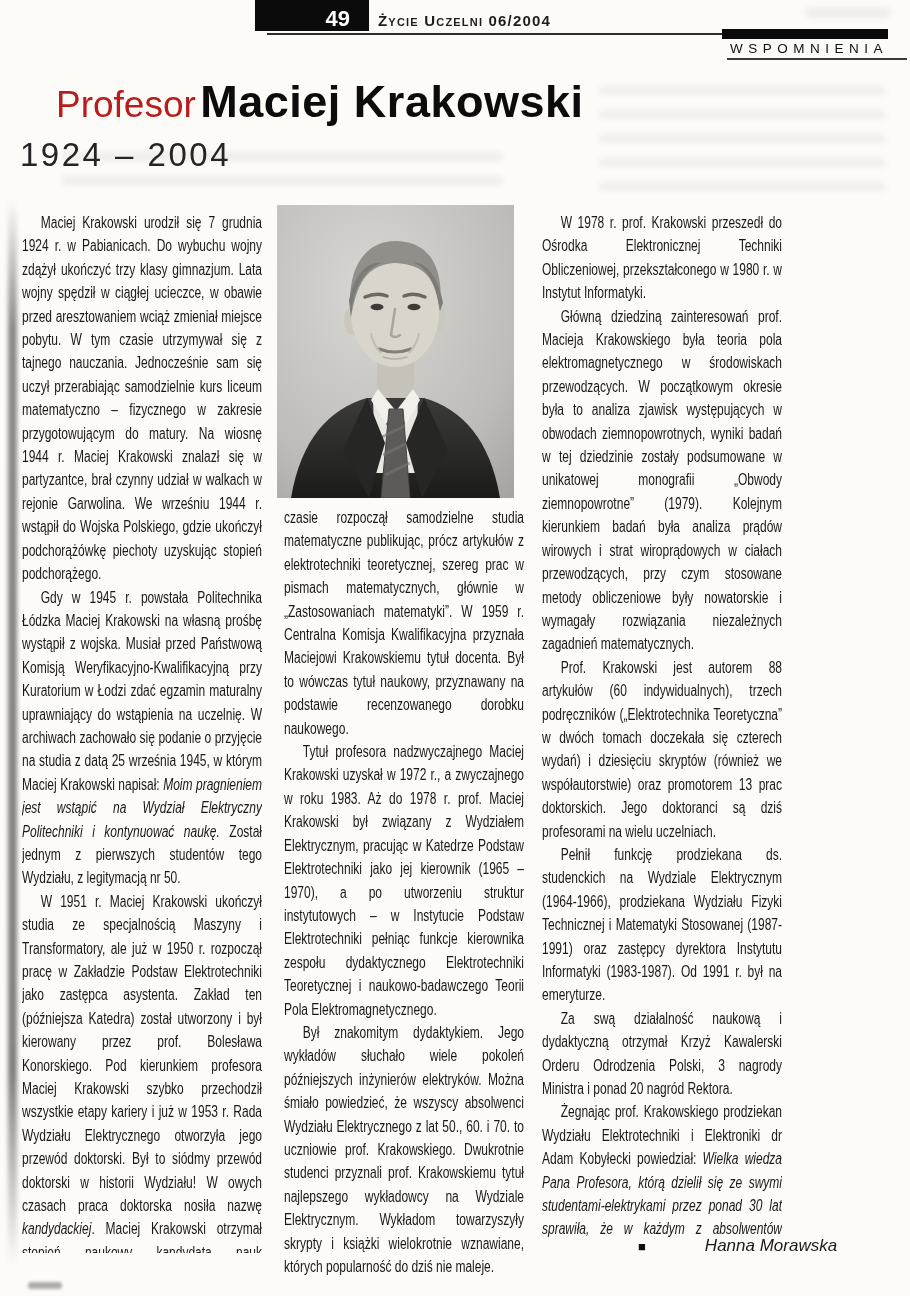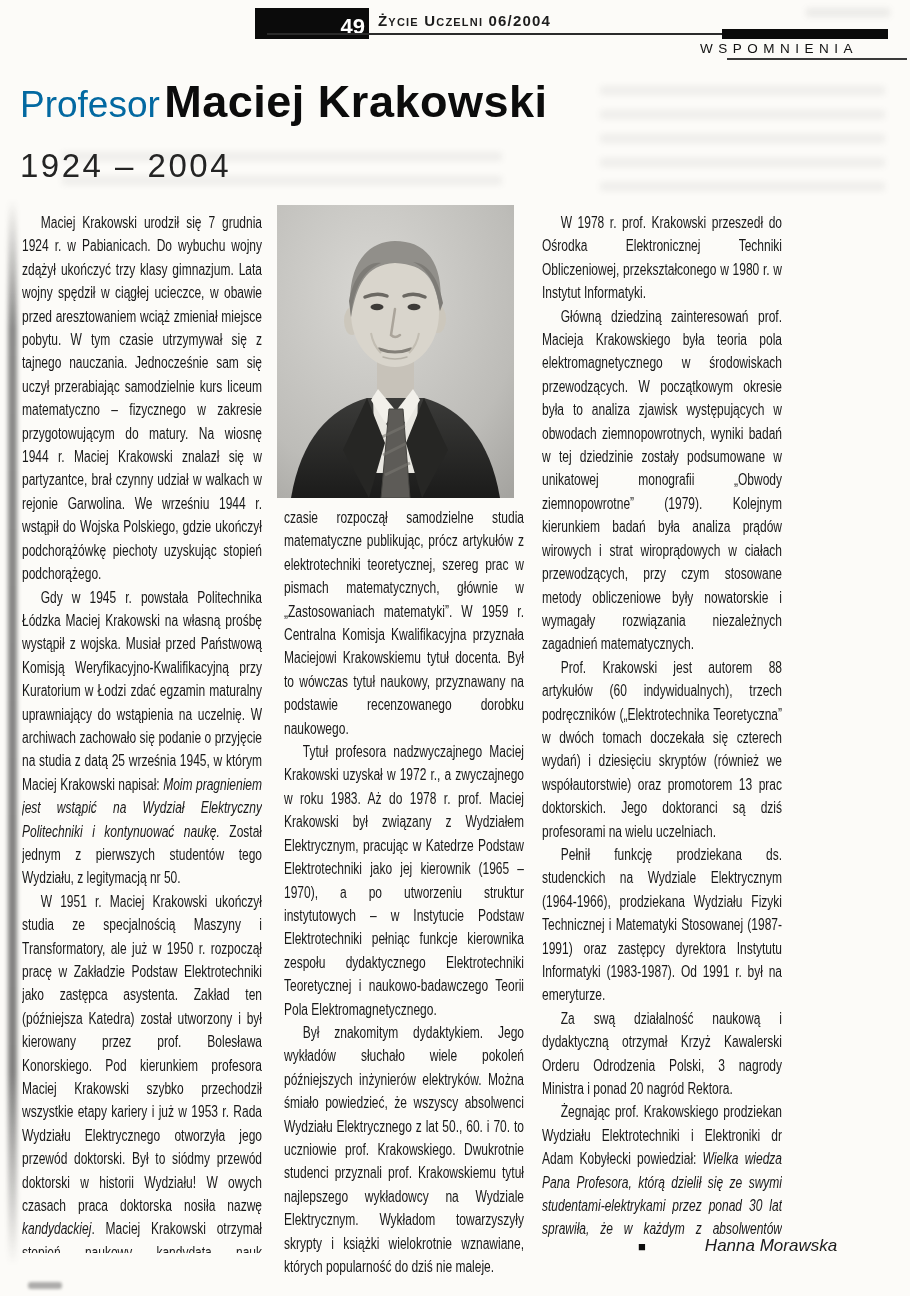--- a/index.html
+++ b/index.html
@@ -13,36 +13,36 @@
     filter:blur(2px);}
   .ghost{position:absolute;pointer-events:none;
     background:repeating-linear-gradient(180deg,rgba(95,95,95,.30) 0 9px,rgba(95,95,95,0) 9px 24px);
     filter:blur(3px);opacity:.28;}
   .ghost1{left:600px;top:86px;width:285px;height:112px;}
   .ghost2{left:62px;top:152px;width:440px;height:44px;}
   .ghost3{left:806px;top:8px;width:84px;height:24px;opacity:.35;}
   .smudge{position:absolute;left:28px;top:1282px;width:34px;height:7px;background:rgba(55,55,55,.4);filter:blur(1.5px);border-radius:3px;}
 
   
-  .pagenum-bar{position:absolute;left:255px;top:8px;width:114px;height:31px;background:#0b0b0b;
-    display:flex;align-items:flex-end;justify-content:flex-end;box-sizing:border-box;padding:0 4px 1px 0;}
+  .pagenum-bar{position:absolute;left:255px;top:0;width:114px;height:31px;background:#0b0b0b;
+    display:flex;align-items:flex-end;justify-content:flex-end;box-sizing:border-box;padding:0 19px 1px 0;}
   .pagenum{color:#ffffff;font-weight:700;font-size:22px;line-height:1;}
   .journal{position:absolute;left:378px;top:12px;font-size:15px;font-weight:600;
     font-variant:small-caps;letter-spacing:1.2px;color:#1d1d1d;white-space:nowrap;text-align:center;}
   .rule1{position:absolute;left:267px;top:33px;width:456px;height:2px;background:#2b2b2b;}
   .section-bar{position:absolute;left:722px;top:29px;width:166px;height:10px;background:#0b0b0b;}
-  .section{position:absolute;left:700px;top:41px;width:188px;
+  .section{position:absolute;left:700px;top:41px;width:188px;text-align:right;
     font-size:13.5px;font-weight:500;letter-spacing:5.5px;margin-right:-5.5px;color:#111;white-space:nowrap;}
   .rule2{position:absolute;left:727px;top:58px;width:180px;height:2px;background:#3a3a3a;}
 
   
   .title-block{position:absolute;left:20px;top:76px;white-space:nowrap;}
-  .t-prefix{font-size:37px;font-weight:400;color:#0369a1;}
+  .t-prefix{font-size:37px;font-weight:400;color:#b91c1c;margin-left:36px;}
   .t-name{font-size:45px;font-weight:700;color:#0c0c0c;letter-spacing:.5px;}
-  .t-years{font-size:33px;font-weight:400;letter-spacing:2.5px;color:#242424;margin-top:19px;}
+  .t-years{font-size:33px;font-weight:400;letter-spacing:2.5px;color:#242424;margin-top:8px;}
 
   
   .photo{position:absolute;left:277px;top:205px;width:237px;height:293px;overflow:hidden;
     box-shadow:inset 0 0 14px rgba(0,0,0,.25);}
   .photo svg{display:block;}
 
   
   .col{position:absolute;width:320px;transform:scaleX(0.75);transform-origin:0 0;
     font-size:16px;line-height:23.4px;color:#181818;overflow:hidden;}
   .col1{left:22px;top:211px;height:1042px;}

